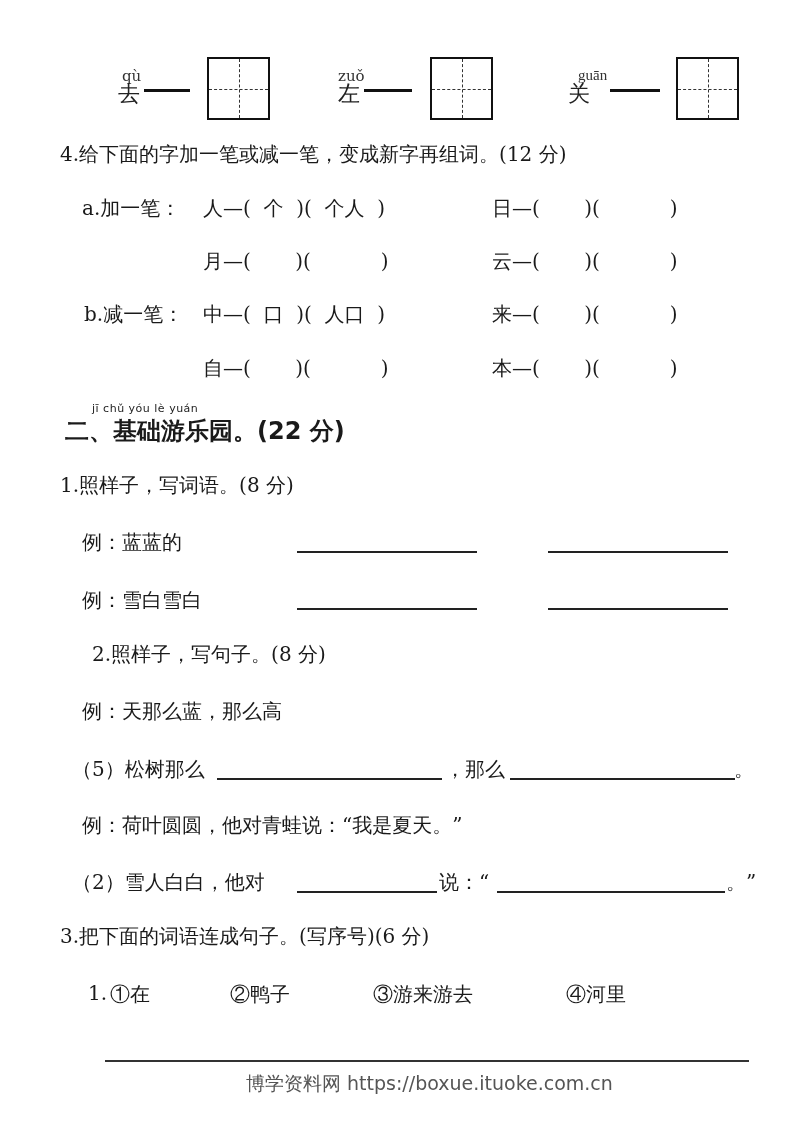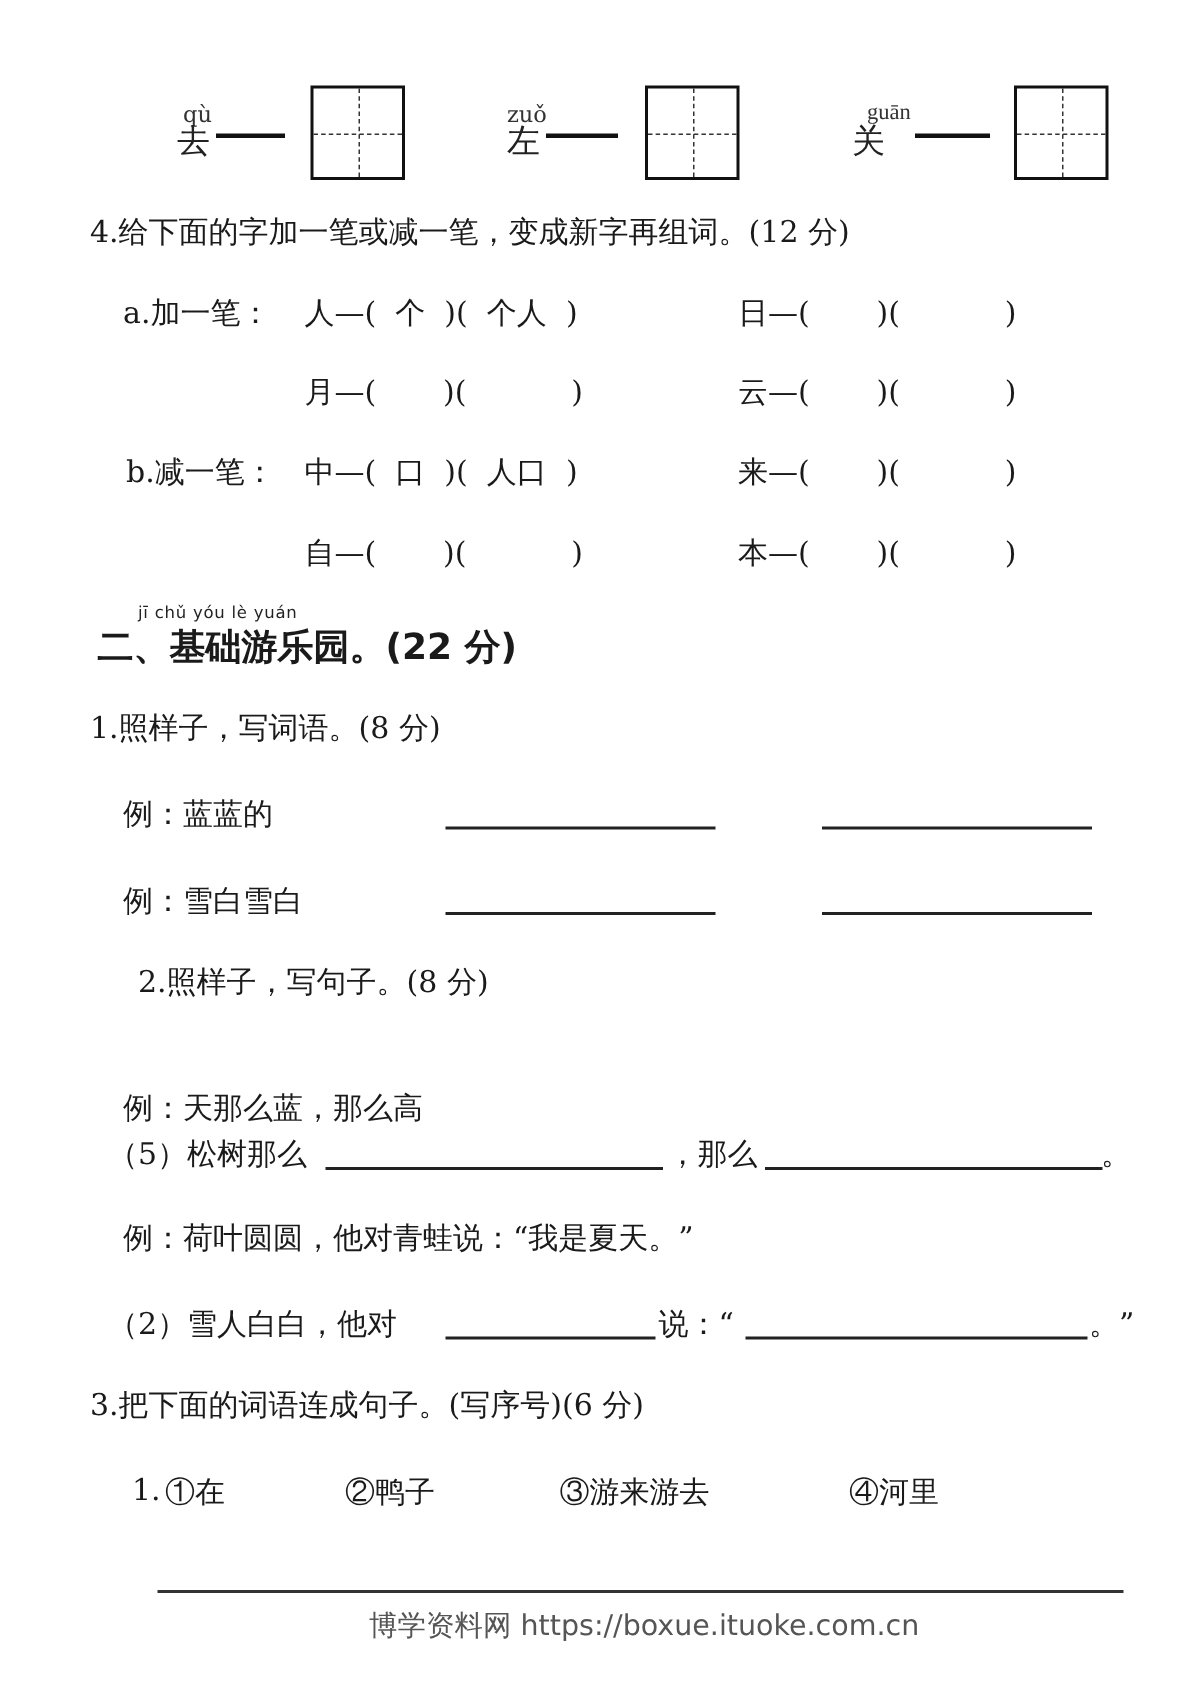--- a/index.html
+++ b/index.html
@@ -87,21 +87,21 @@
 <div class="abs q-title" style="left:60px; top:472px;" data-name="q1-title">1.照样子，写词语。(8 分)</div>
 <div class="abs line-text" style="left:82px; top:529px;" data-name="q1-example-1">例：蓝蓝的</div>
 <div class="blank" style="left:297px; top:551px; width:180px;" data-name="answer-blank"></div>
 <div class="blank" style="left:548px; top:551px; width:180px;" data-name="answer-blank"></div>
 
 <div class="abs line-text" style="left:82px; top:587px;" data-name="q1-example-2">例：雪白雪白</div>
 <div class="blank" style="left:297px; top:608px; width:180px;" data-name="answer-blank"></div>
 <div class="blank" style="left:548px; top:608px; width:180px;" data-name="answer-blank"></div>
 
 <div class="abs q-title" style="left:60px; top:641px;margin-left:32px;" data-name="q2-title">2.照样子，写句子。(8 分)</div>
-<div class="abs line-text" style="left:82px; top:698px;margin-top:27px;" data-name="q2-example-1">例：天那么蓝，那么高</div>
+<div class="abs line-text" style="left:82px; top:698px;" data-name="q2-example-1">例：天那么蓝，那么高</div>
 
 <div class="abs line-text" style="left:72px; top:756px;" data-name="q2-item1-prefix">（5）松树那么</div>
 <div class="blank" style="left:217px; top:778px; width:225px;" data-name="answer-blank"></div>
 <div class="abs line-text" style="left:445px; top:756px;" data-name="q2-item1-mid">，那么</div>
 <div class="blank" style="left:510px; top:778px; width:225px;" data-name="answer-blank"></div>
 <div class="abs line-text" style="left:734px; top:756px;" data-name="q2-item1-end">。</div>
 
 <div class="abs line-text" style="left:82px; top:812px;" data-name="q2-example-2">例：荷叶圆圆，他对青蛙说：“我是夏天。”</div>
 
 <div class="abs line-text" style="left:72px; top:869px;" data-name="q2-item2-prefix">（2）雪人白白，他对</div>

